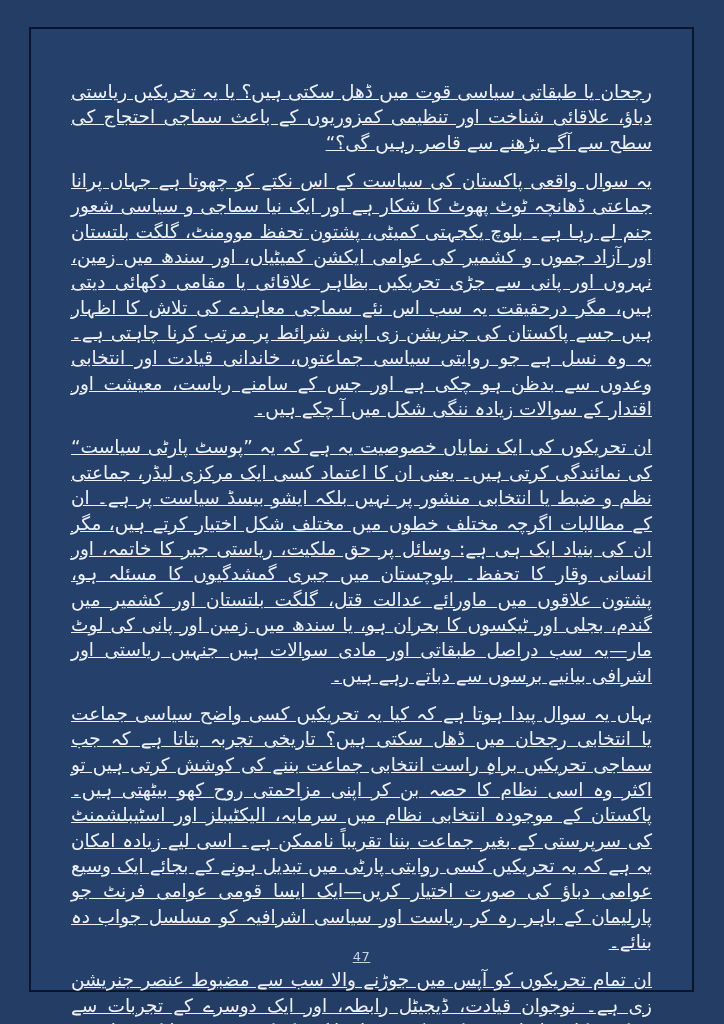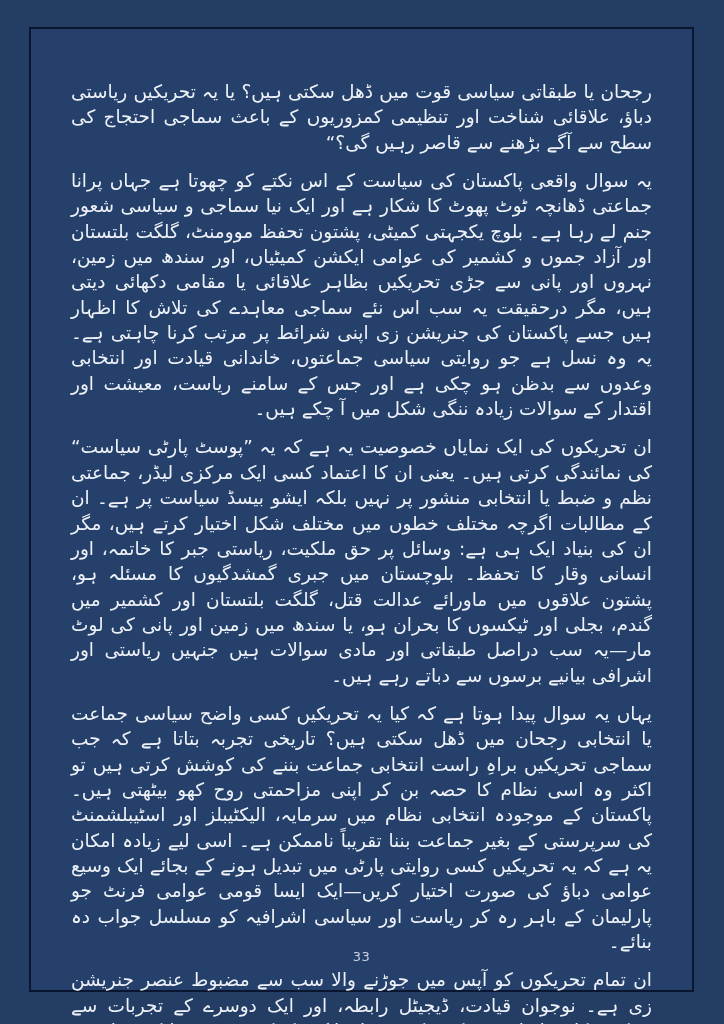--- a/index.html
+++ b/index.html
@@ -2,21 +2,21 @@
 <html lang="ur" dir="rtl" style="--outer-background: #233d64; --page-background: #25406a; --page-border: #0a1630; --text: #eef2f8; --page-number: #c9d3e2;"><head>
 <meta charset="utf-8">
 <style>
   :root {
     --outer-background: #233d64;
     --page-background: #25406a;
     --page-border: #0a1630;
     --text: #eef2f8;
     --page-number: #c9d3e2;
   }
-  * { margin: 0; padding: 0; box-sizing: border-box; }
+  * { margin: 0; padding: 0; box-sizing: border-box; text-decoration: underline; }
   html, body {
     width: 724px;
     height: 1024px;
     overflow: hidden;
     font-family: "DejaVu Sans", "Liberation Sans", sans-serif;
   }
   .page-wrap {
     position: relative;
     width: 724px;
     height: 1024px;
@@ -60,15 +60,15 @@
 
 <div class="page-wrap">
   <div class="page">
     <div class="content">
       <p>رجحان یا طبقاتی سیاسی قوت میں ڈھل سکتی ہیں؟ یا یہ تحریکیں ریاستی دباؤ، علاقائی شناخت اور تنظیمی کمزوریوں کے باعث سماجی احتجاج کی سطح سے آگے بڑھنے سے قاصر رہیں گی؟“</p>
       <p>یہ سوال واقعی پاکستان کی سیاست کے اس نکتے کو چھوتا ہے جہاں پرانا جماعتی ڈھانچہ ٹوٹ پھوٹ کا شکار ہے اور ایک نیا سماجی و سیاسی شعور جنم لے رہا ہے۔ بلوچ یکجہتی کمیٹی، پشتون تحفظ موومنٹ، گلگت بلتستان اور آزاد جموں و کشمیر کی عوامی ایکشن کمیٹیاں، اور سندھ میں زمین، نہروں اور پانی سے جڑی تحریکیں بظاہر علاقائی یا مقامی دکھائی دیتی ہیں، مگر درحقیقت یہ سب اس نئے سماجی معاہدے کی تلاش کا اظہار ہیں جسے پاکستان کی جنریشن زی اپنی شرائط پر مرتب کرنا چاہتی ہے۔ یہ وہ نسل ہے جو روایتی سیاسی جماعتوں، خاندانی قیادت اور انتخابی وعدوں سے بدظن ہو چکی ہے اور جس کے سامنے ریاست، معیشت اور اقتدار کے سوالات زیادہ ننگی شکل میں آ چکے ہیں۔</p>
       <p>ان تحریکوں کی ایک نمایاں خصوصیت یہ ہے کہ یہ ”پوسٹ پارٹی سیاست“ کی نمائندگی کرتی ہیں۔ یعنی ان کا اعتماد کسی ایک مرکزی لیڈر، جماعتی نظم و ضبط یا انتخابی منشور پر نہیں بلکہ ایشو بیسڈ سیاست پر ہے۔ ان کے مطالبات اگرچہ مختلف خطوں میں مختلف شکل اختیار کرتے ہیں، مگر ان کی بنیاد ایک ہی ہے: وسائل پر حق ملکیت، ریاستی جبر کا خاتمہ، اور انسانی وقار کا تحفظ۔ بلوچستان میں جبری گمشدگیوں کا مسئلہ ہو، پشتون علاقوں میں ماورائے عدالت قتل، گلگت بلتستان اور کشمیر میں گندم، بجلی اور ٹیکسوں کا بحران ہو، یا سندھ میں زمین اور پانی کی لوٹ مار—یہ سب دراصل طبقاتی اور مادی سوالات ہیں جنہیں ریاستی اور اشرافی بیانیے برسوں سے دباتے رہے ہیں۔</p>
       <p>یہاں یہ سوال پیدا ہوتا ہے کہ کیا یہ تحریکیں کسی واضح سیاسی جماعت یا انتخابی رجحان میں ڈھل سکتی ہیں؟ تاریخی تجربہ بتاتا ہے کہ جب سماجی تحریکیں براہِ راست انتخابی جماعت بننے کی کوشش کرتی ہیں تو اکثر وہ اسی نظام کا حصہ بن کر اپنی مزاحمتی روح کھو بیٹھتی ہیں۔ پاکستان کے موجودہ انتخابی نظام میں سرمایہ، الیکٹیبلز اور اسٹیبلشمنٹ کی سرپرستی کے بغیر جماعت بننا تقریباً ناممکن ہے۔ اسی لیے زیادہ امکان یہ ہے کہ یہ تحریکیں کسی روایتی پارٹی میں تبدیل ہونے کے بجائے ایک وسیع عوامی دباؤ کی صورت اختیار کریں—ایک ایسا قومی عوامی فرنٹ جو پارلیمان کے باہر رہ کر ریاست اور سیاسی اشرافیہ کو مسلسل جواب دہ بنائے۔</p>
       <p>ان تمام تحریکوں کو آپس میں جوڑنے والا سب سے مضبوط عنصر جنریشن زی ہے۔ نوجوان قیادت، ڈیجیٹل رابطہ، اور ایک دوسرے کے تجربات سے سیکھنے کا عمل ان تحریکوں کے درمیان ایک ”کنیکٹو ٹشو“ پیدا کر رہا ہے۔ بلوچستان کے لانگ</p>
     </div>
-    <div class="page-number">33</div>
+    <div class="page-number">47</div>
   </div>
 </div>
 
 </body></html>

